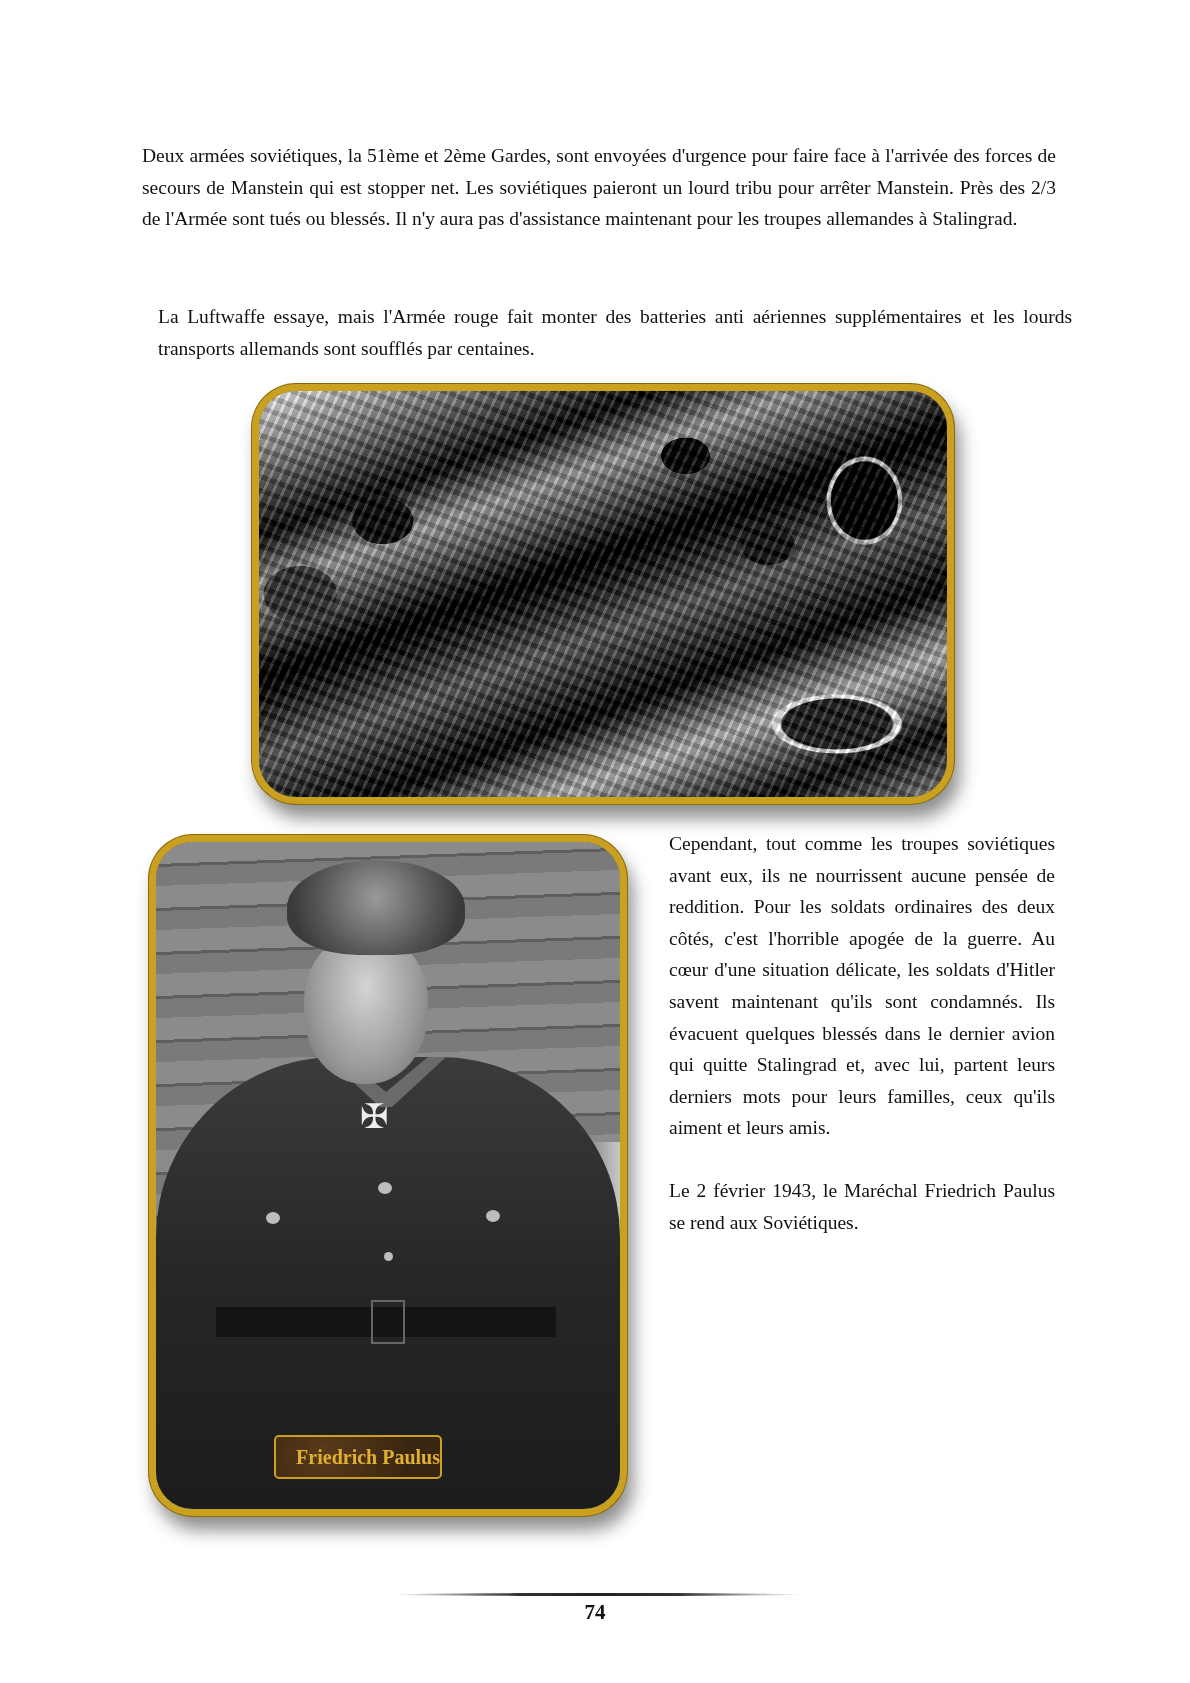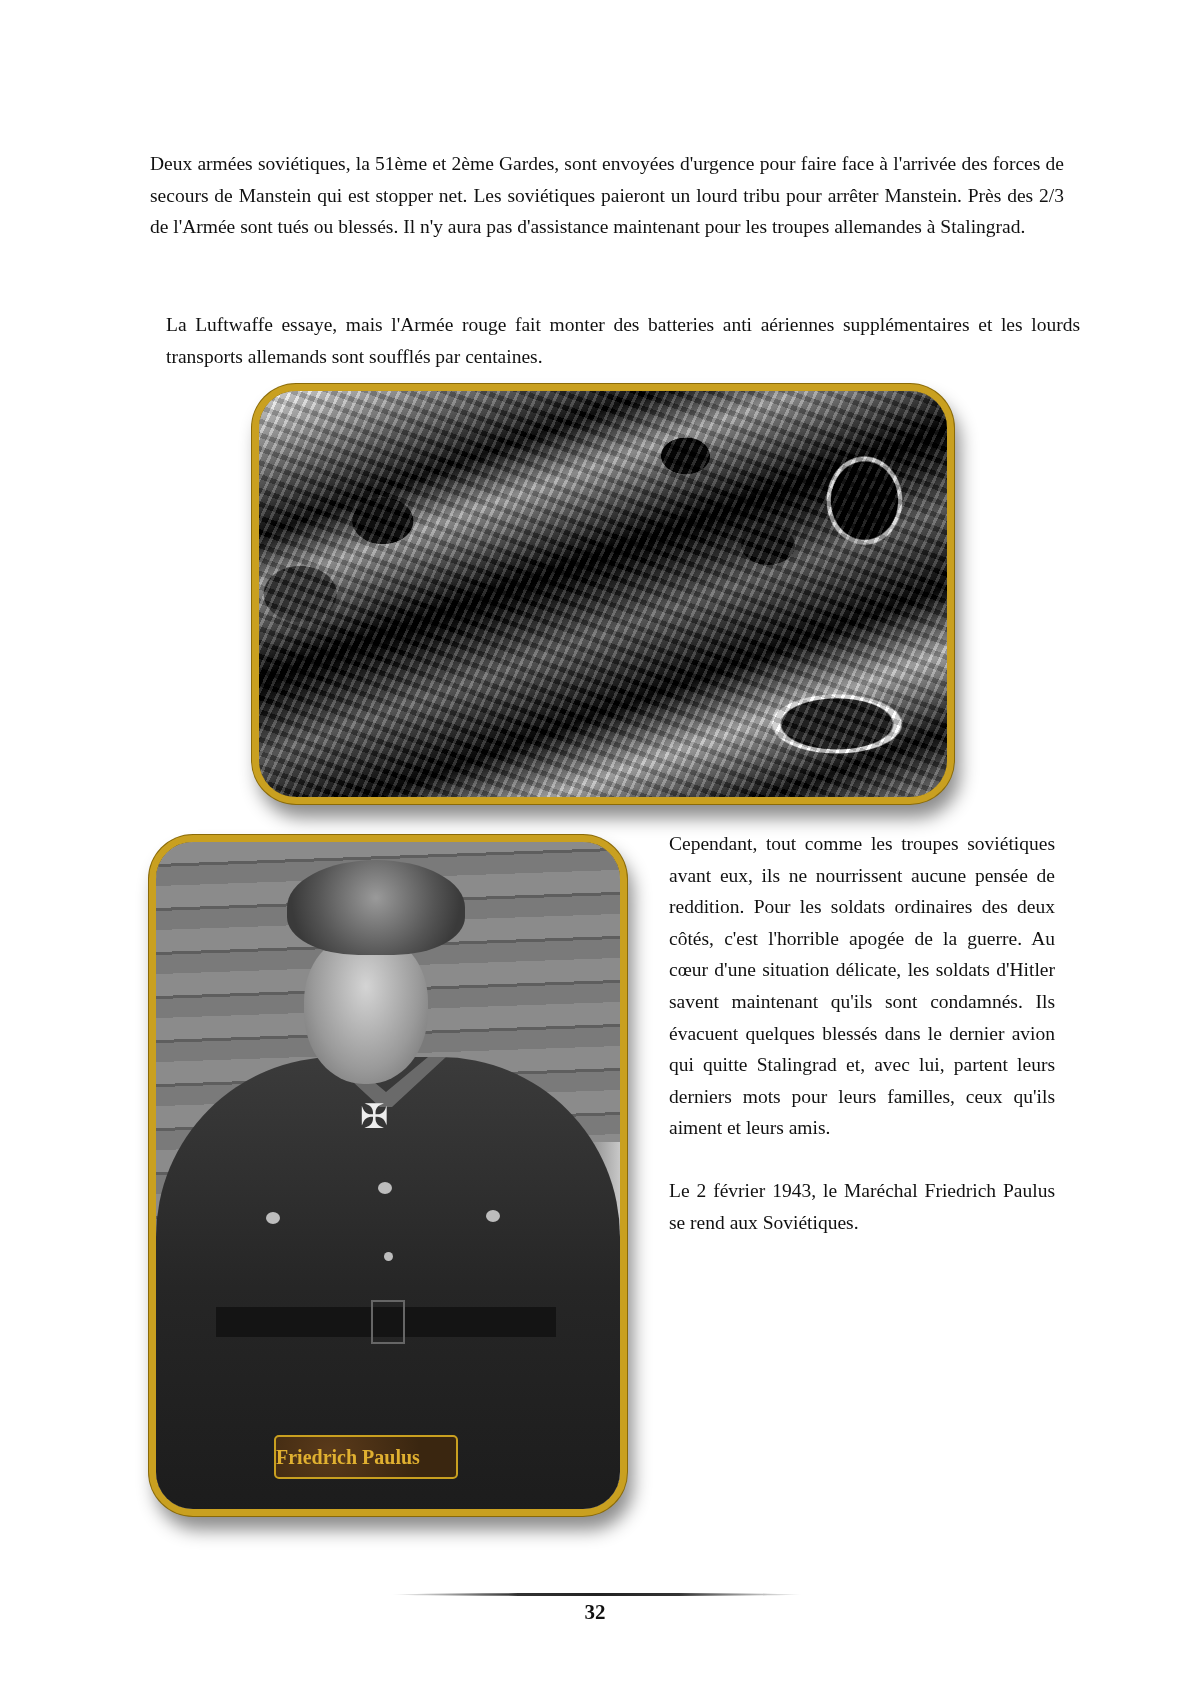--- a/index.html
+++ b/index.html
@@ -1,19 +1,19 @@
 <!DOCTYPE html>
 <html><head>
 <meta charset="utf-8">
 <style>
   html, body { margin: 0; padding: 0; background: #ffffff; }
   body { width: 1190px; height: 1683px; position: relative; overflow: hidden;
          font-family: "Liberation Serif", "DejaVu Serif", serif; color: #111; }
   .para { position: absolute; font-size: 19.5px; line-height: 31.5px; text-align: justify;
-          text-align-last: left; margin: 8px; }
+          text-align-last: left; margin: 0; }
   #p1 { left: 142px; top: 140px; width: 914px; }
   #p2 { left: 158px; top: 301px; width: 914px; }
   #col { position: absolute; left: 661px; top: 828px; width: 394px; }
   #col p { margin: 0 0 31px 8px; font-size: 19.5px; line-height: 31.6px; text-align: justify; text-align-last: left; }
 
   .frame { position: absolute; border: 7px solid #c9a020; border-radius: 44px; overflow: hidden;
            box-shadow: 0 0 0 1px #8a6a08, inset 0 0 0 1px #e8c860, 6px 14px 18px rgba(0,0,0,0.45);
            background: #222; }
   #img1 { left: 252px; top: 384px; width: 688px; height: 406px; }
   #img2 { left: 149px; top: 835px; width: 464px; height: 667px; }
@@ -44,24 +44,24 @@
           background: radial-gradient(ellipse at 50% 35%, #d4d4d4, #9a9a9a 60%, #6a6a6a); }
   .body { position: absolute; left: 0; top: 215px; width: 464px; height: 460px;
           border-radius: 180px 180px 0 0; background: linear-gradient(180deg, #3b3b3b, #262626 50%, #1c1c1c); }
   .snow { position: absolute; right: 0; top: 300px; width: 60px; height: 340px; background: linear-gradient(90deg,#555,#c8c8c8); }
   .collar { position: absolute; left: 170px; top: 215px; width: 120px; height: 50px; background: #6a6a6a; clip-path: polygon(0 0,45% 100%,55% 100%,100% 0,85% 0,50% 70%,15% 0); }
   .cross { position: absolute; left: 204px; top: 258px; font-size: 34px; color: #eee; line-height: 1; }
   .buttons span { position: absolute; width: 14px; height: 12px; border-radius: 50%; background: #bdbdbd; }
   .belt { position: absolute; left: 60px; top: 465px; width: 340px; height: 30px; background: #141414; }
   .buckle { position: absolute; left: 215px; top: 458px; width: 30px; height: 40px; border: 2px solid #666; }
 
-  .caption { position: absolute; left: 118px; bottom: 30px; width: 184px; height: 44px; box-sizing: border-box;
+  .caption { position: absolute; left: 118px; bottom: 30px; width: 168px; height: 44px; box-sizing: border-box;
              border: 2px solid #c9a020; border-radius: 5px;
              background: radial-gradient(circle at 30% 40%, #5a3a1a, #3a2610 70%), #3a2610;
-             color: #e0b030; font-size: 20px; font-weight: bold; text-align: left; line-height: 40px;
+             color: #e0b030; font-size: 20px; font-weight: bold; text-align: right; line-height: 40px;
              font-family: "Liberation Serif", serif; }
 
   .rule { position: absolute; left: 392px; top: 1593px; width: 410px; height: 3px;
           background: linear-gradient(90deg, rgba(0,0,0,0) 0%, #333 30%, #222 50%, #333 70%, rgba(0,0,0,0) 100%);
           border-radius: 50%; }
   .pagenum { position: absolute; left: 0; width: 1190px; top: 1600px; text-align: center; font-size: 21px; font-weight: bold;
              font-family: "Liberation Serif", serif; }
 </style>
 </head>
 <body>
@@ -92,13 +92,13 @@
   </div>
   <div class="caption">Friedrich Paulus</div>
 </div>
 
 <div id="col">
   <p>Cependant, tout comme les troupes soviétiques avant eux, ils ne nourrissent aucune pensée de reddition. Pour les soldats ordinaires des deux côtés, c'est l'horrible apogée de la guerre. Au cœur d'une situation délicate, les soldats d'Hitler savent maintenant qu'ils sont condamnés. Ils évacuent quelques blessés dans le dernier avion qui quitte Stalingrad et, avec lui, partent leurs derniers mots pour leurs familles, ceux qu'ils aiment et leurs amis.</p>
   <p>Le 2 février 1943, le Maréchal Friedrich Paulus se rend aux Soviétiques.</p>
 </div>
 
 <div class="rule"></div>
-<div class="pagenum">32</div>
+<div class="pagenum">74</div>
 
 </body></html>

